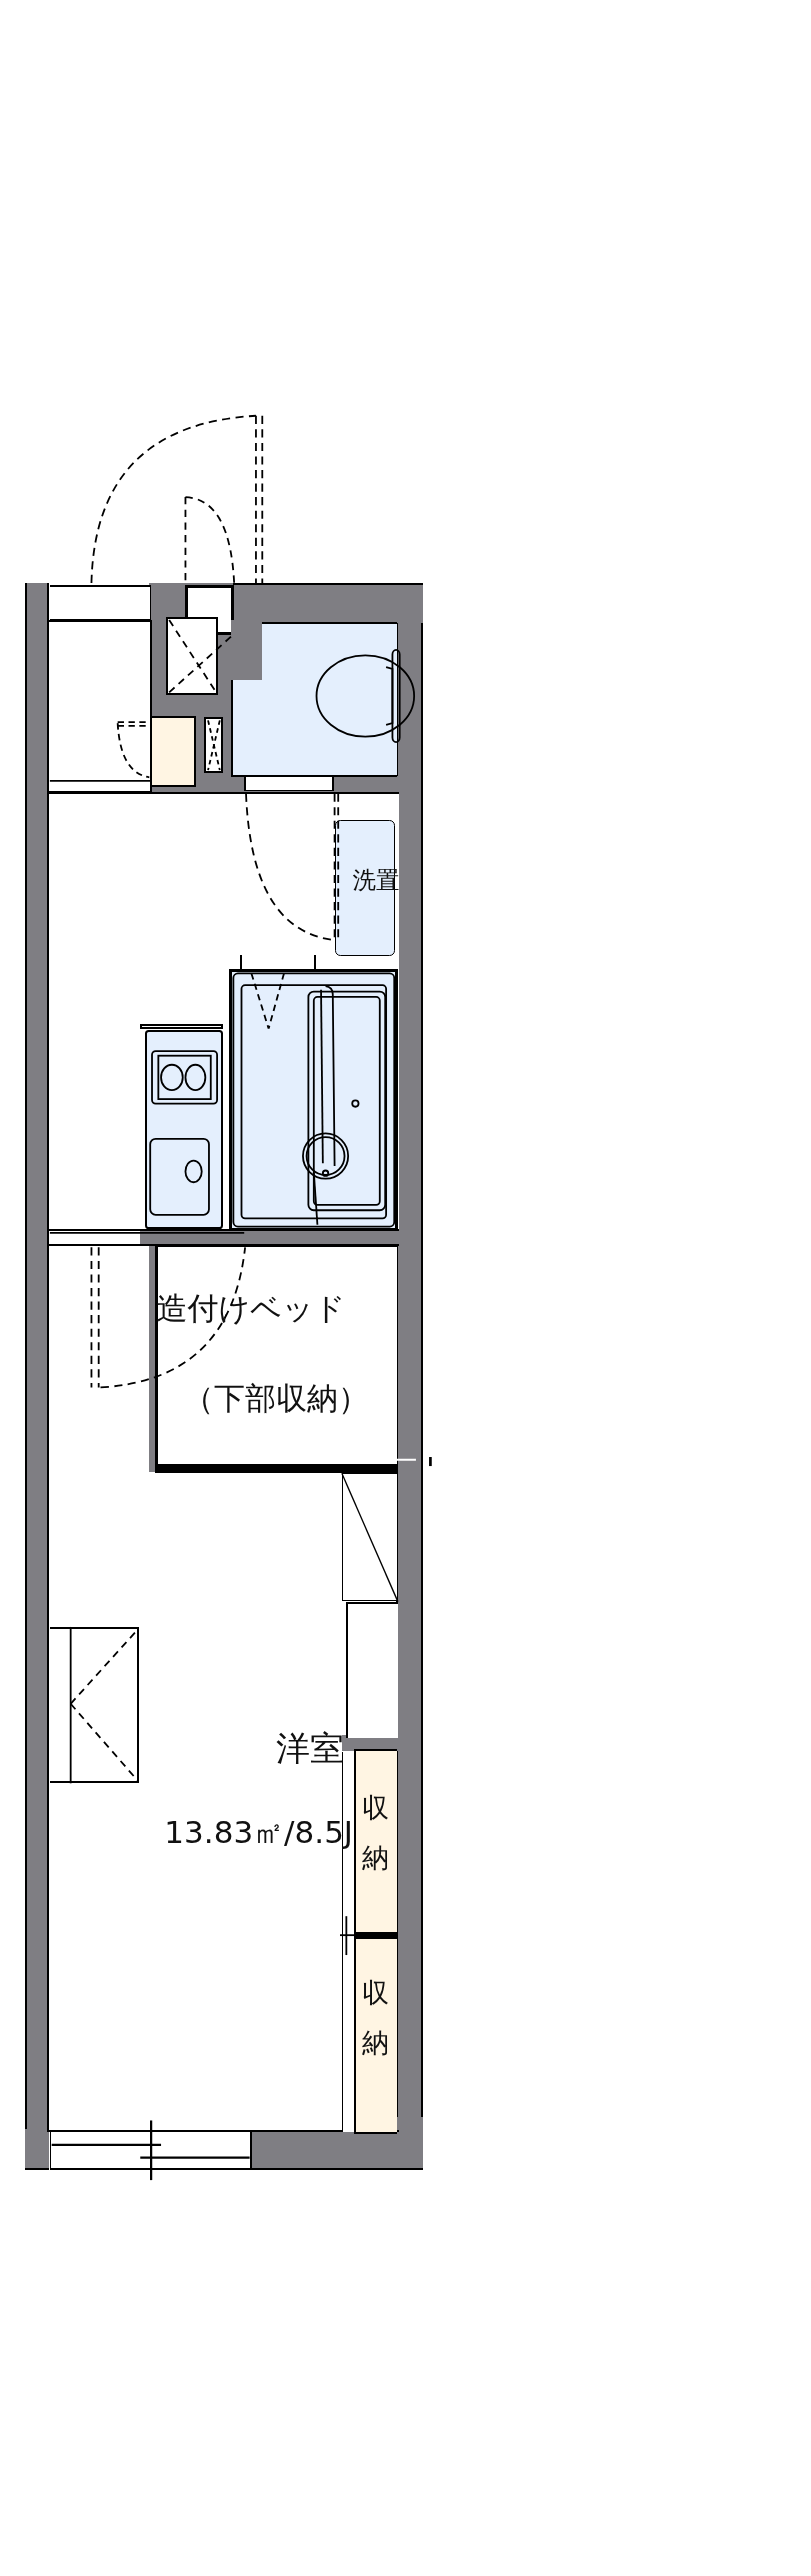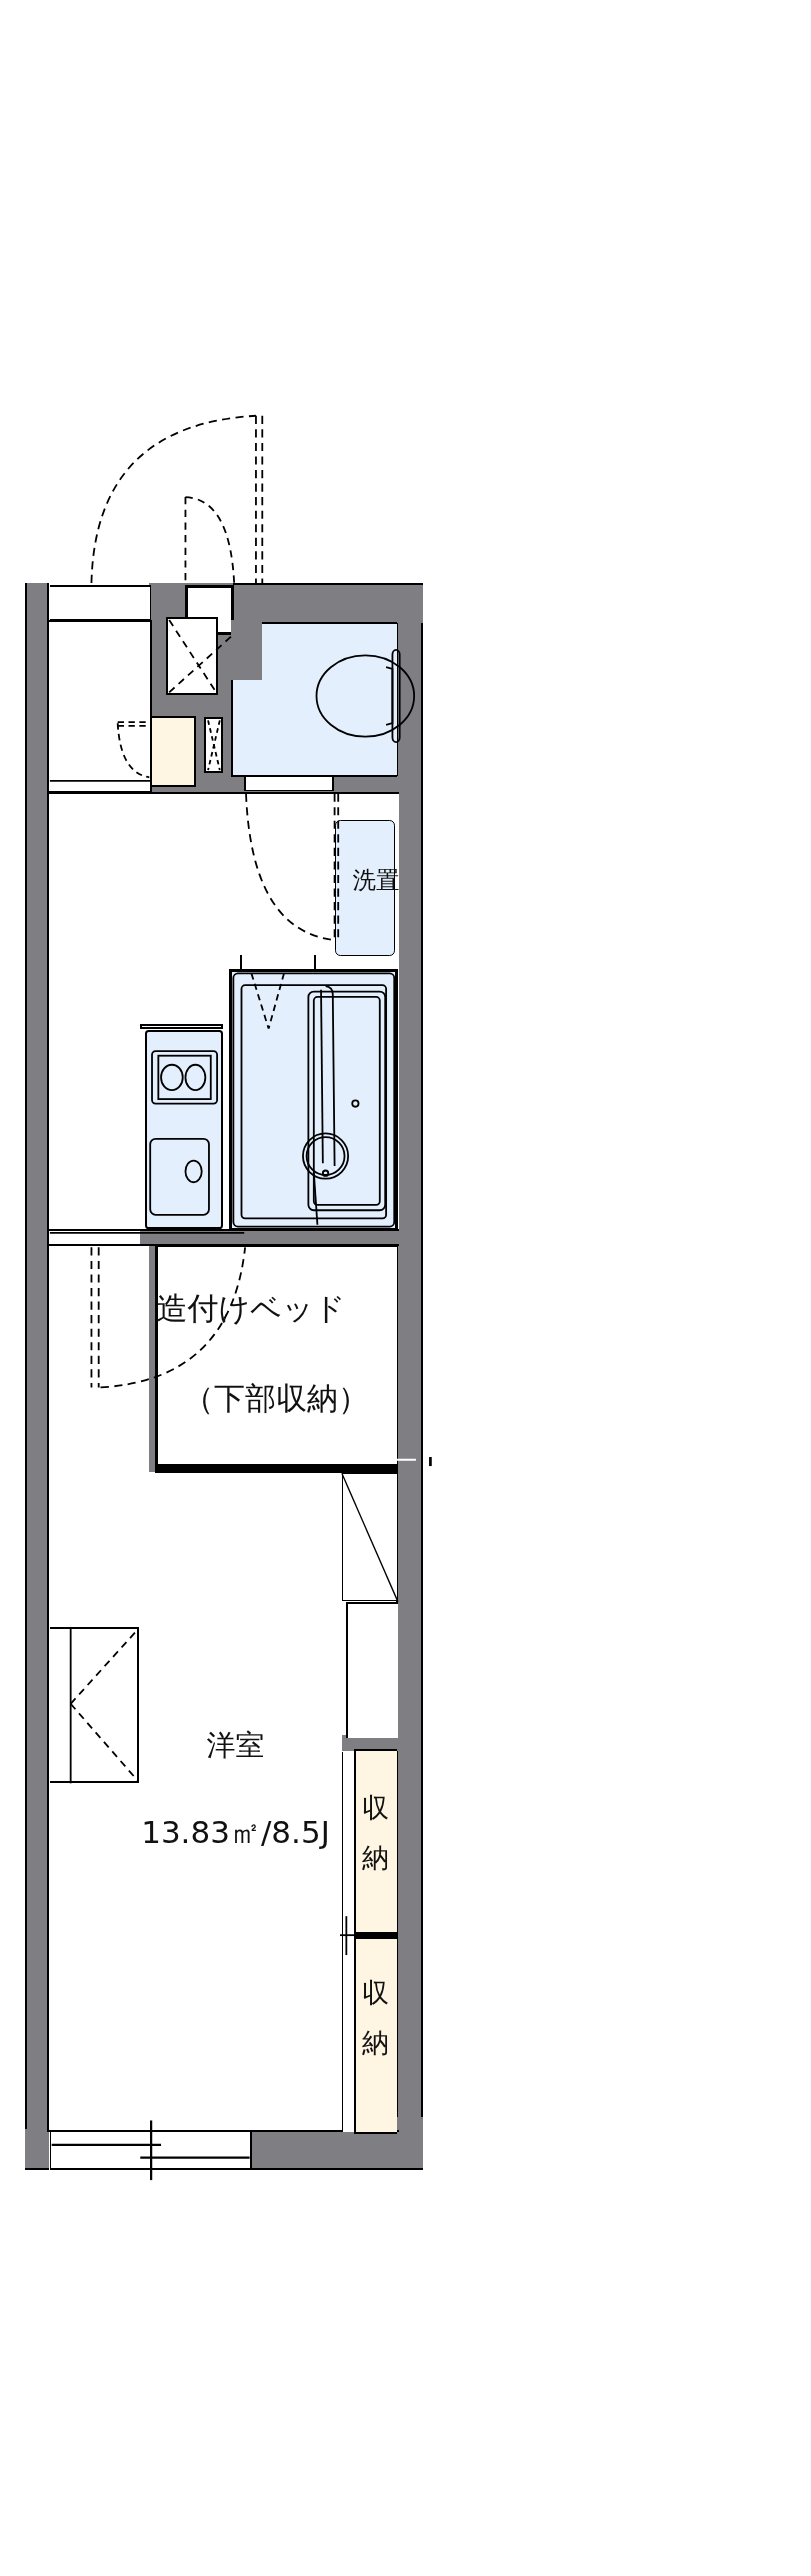--- a/index.html
+++ b/index.html
@@ -74,22 +74,22 @@
 <div class="label" style="left:354px; top:1844px; width:43px; font-size:27px;">納</div>
 
 <div class="abs" style="left:354px; top:1932px; width:43px; height:7.2px; background:#000;"></div>
 
 <div class="abs storage" style="left:354px; top:1939px; width:43px; height:195px; border:2.7px solid #000; border-right:none; border-top:none;"></div>
 <div class="label" style="left:354px; top:1979px; width:43px; font-size:27px;">収</div>
 <div class="label" style="left:354px; top:2029px; width:43px; font-size:27px;">納</div>
 
 <div class="abs" style="left:342px; top:1752px; width:12.7px; height:380px; border-left:1.8px solid #000; border-right:1.8px solid #000; background:#fff;"></div>
 
-<div class="label" style="left:127px; top:1731px; width:217px; font-size:29px;">洋室</div>
-<div class="label" style="left:118px; top:1817px; width:235px; font-size:31px;">13.83㎡/8.5J</div>
+<div class="label" style="left:127px; top:1731px; width:217px; font-size:34px;text-align:right;">洋室</div>
+<div class="label" style="left:118px; top:1817px; width:235px; font-size:31px;text-align:right;">13.83㎡/8.5J</div>
 
 <div class="abs" style="left:50px; top:1627px; width:89px; height:156px; background:#fff; border:2.7px solid #000; border-left:none;"></div>
 
 <div class="abs" style="left:50px; top:2130px; width:202px; height:40px; background:#fff; border:2.7px solid #000; border-left:1.8px solid #000;"></div>
 
 <svg class="overlay" width="812" height="2576" viewBox="0 0 898 2850" fill="none" stroke="#000">
 
   <g stroke-width="2" stroke-dasharray="9,6">
     <path d="M101,645 Q105,470 283,460"></path>
     <line x1="283" y1="460" x2="283" y2="645"></line>

